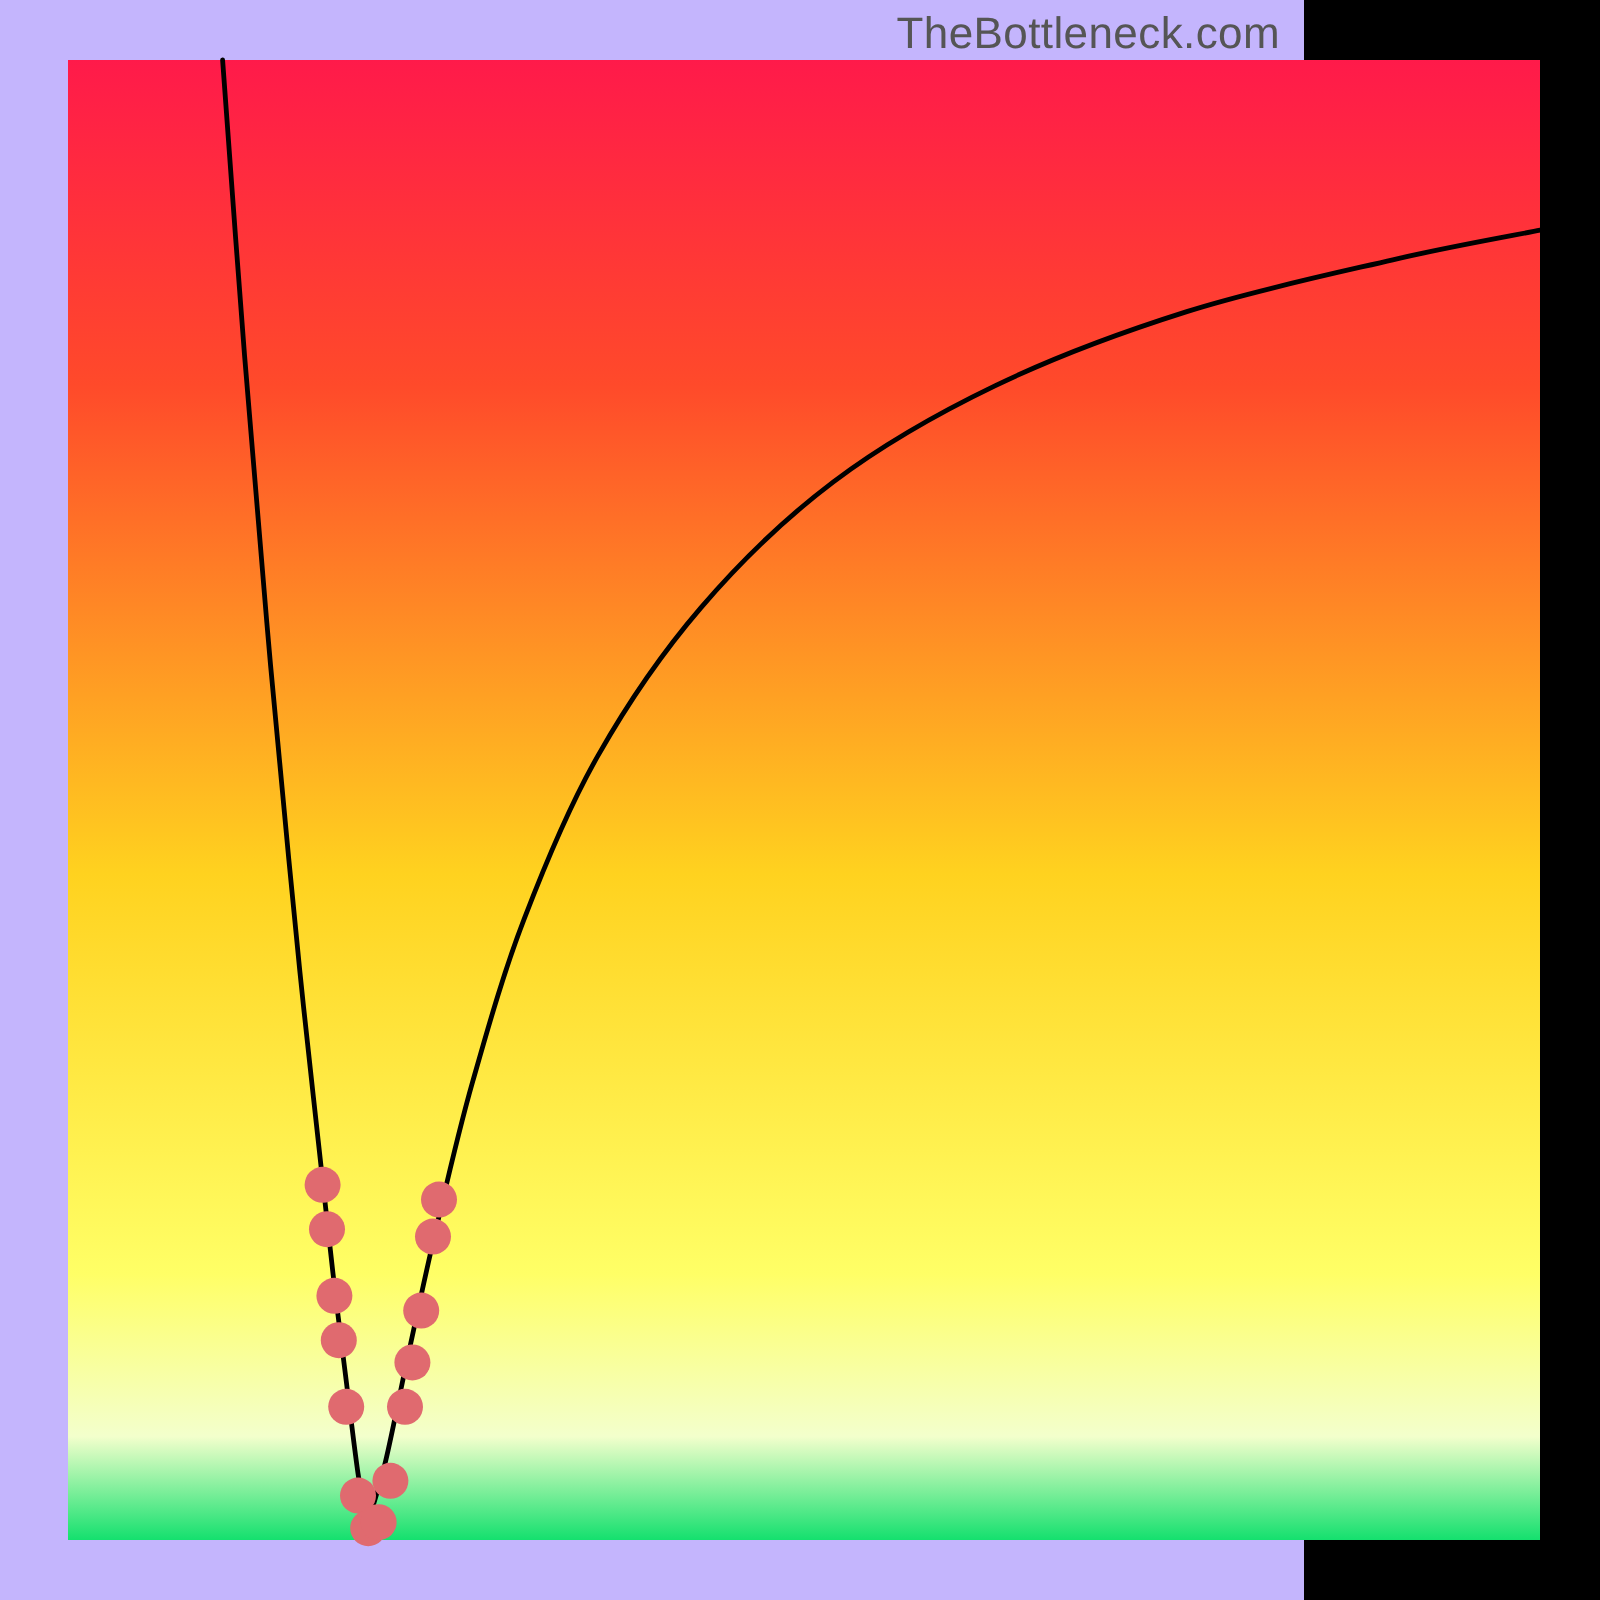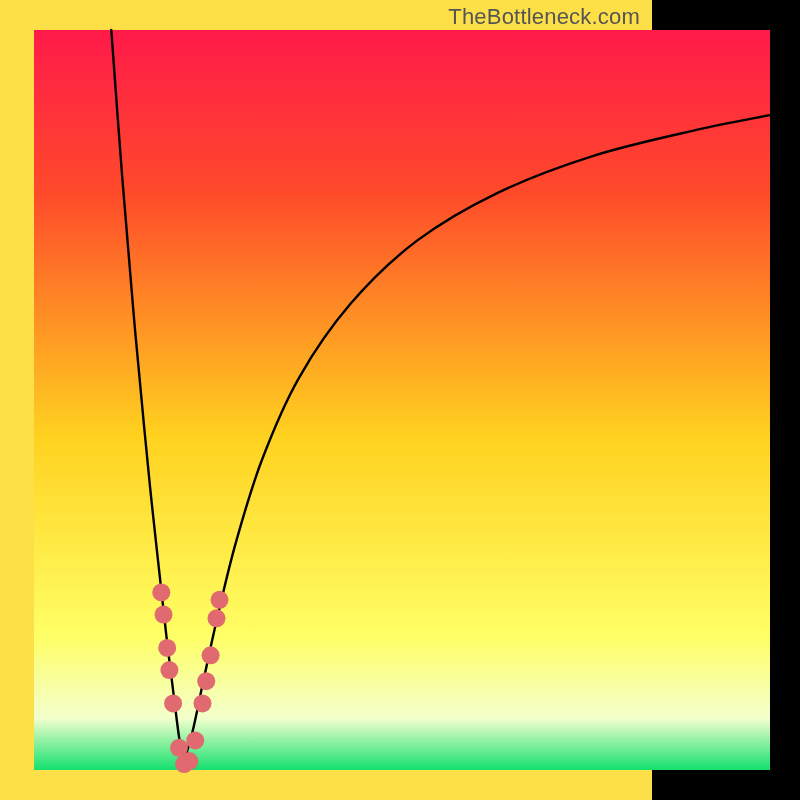--- a/index.html
+++ b/index.html
@@ -8,21 +8,21 @@
     width: 800px;
     height: 800px;
     overflow: hidden;
     background: #000;
     font-family: Arial, Helvetica, sans-serif;
   }
   .frame {
     position: relative;
     width: 652px;
     height: 800px;
-    background: #fde047;
+    background: #c4b5fd;
   }
   .watermark {
     position: absolute;
     top: 4px;
     right: 12px;
     color: #555;
     font-size: 22px;
     letter-spacing: 0.2px;
     z-index: 50;
     user-select: none;

